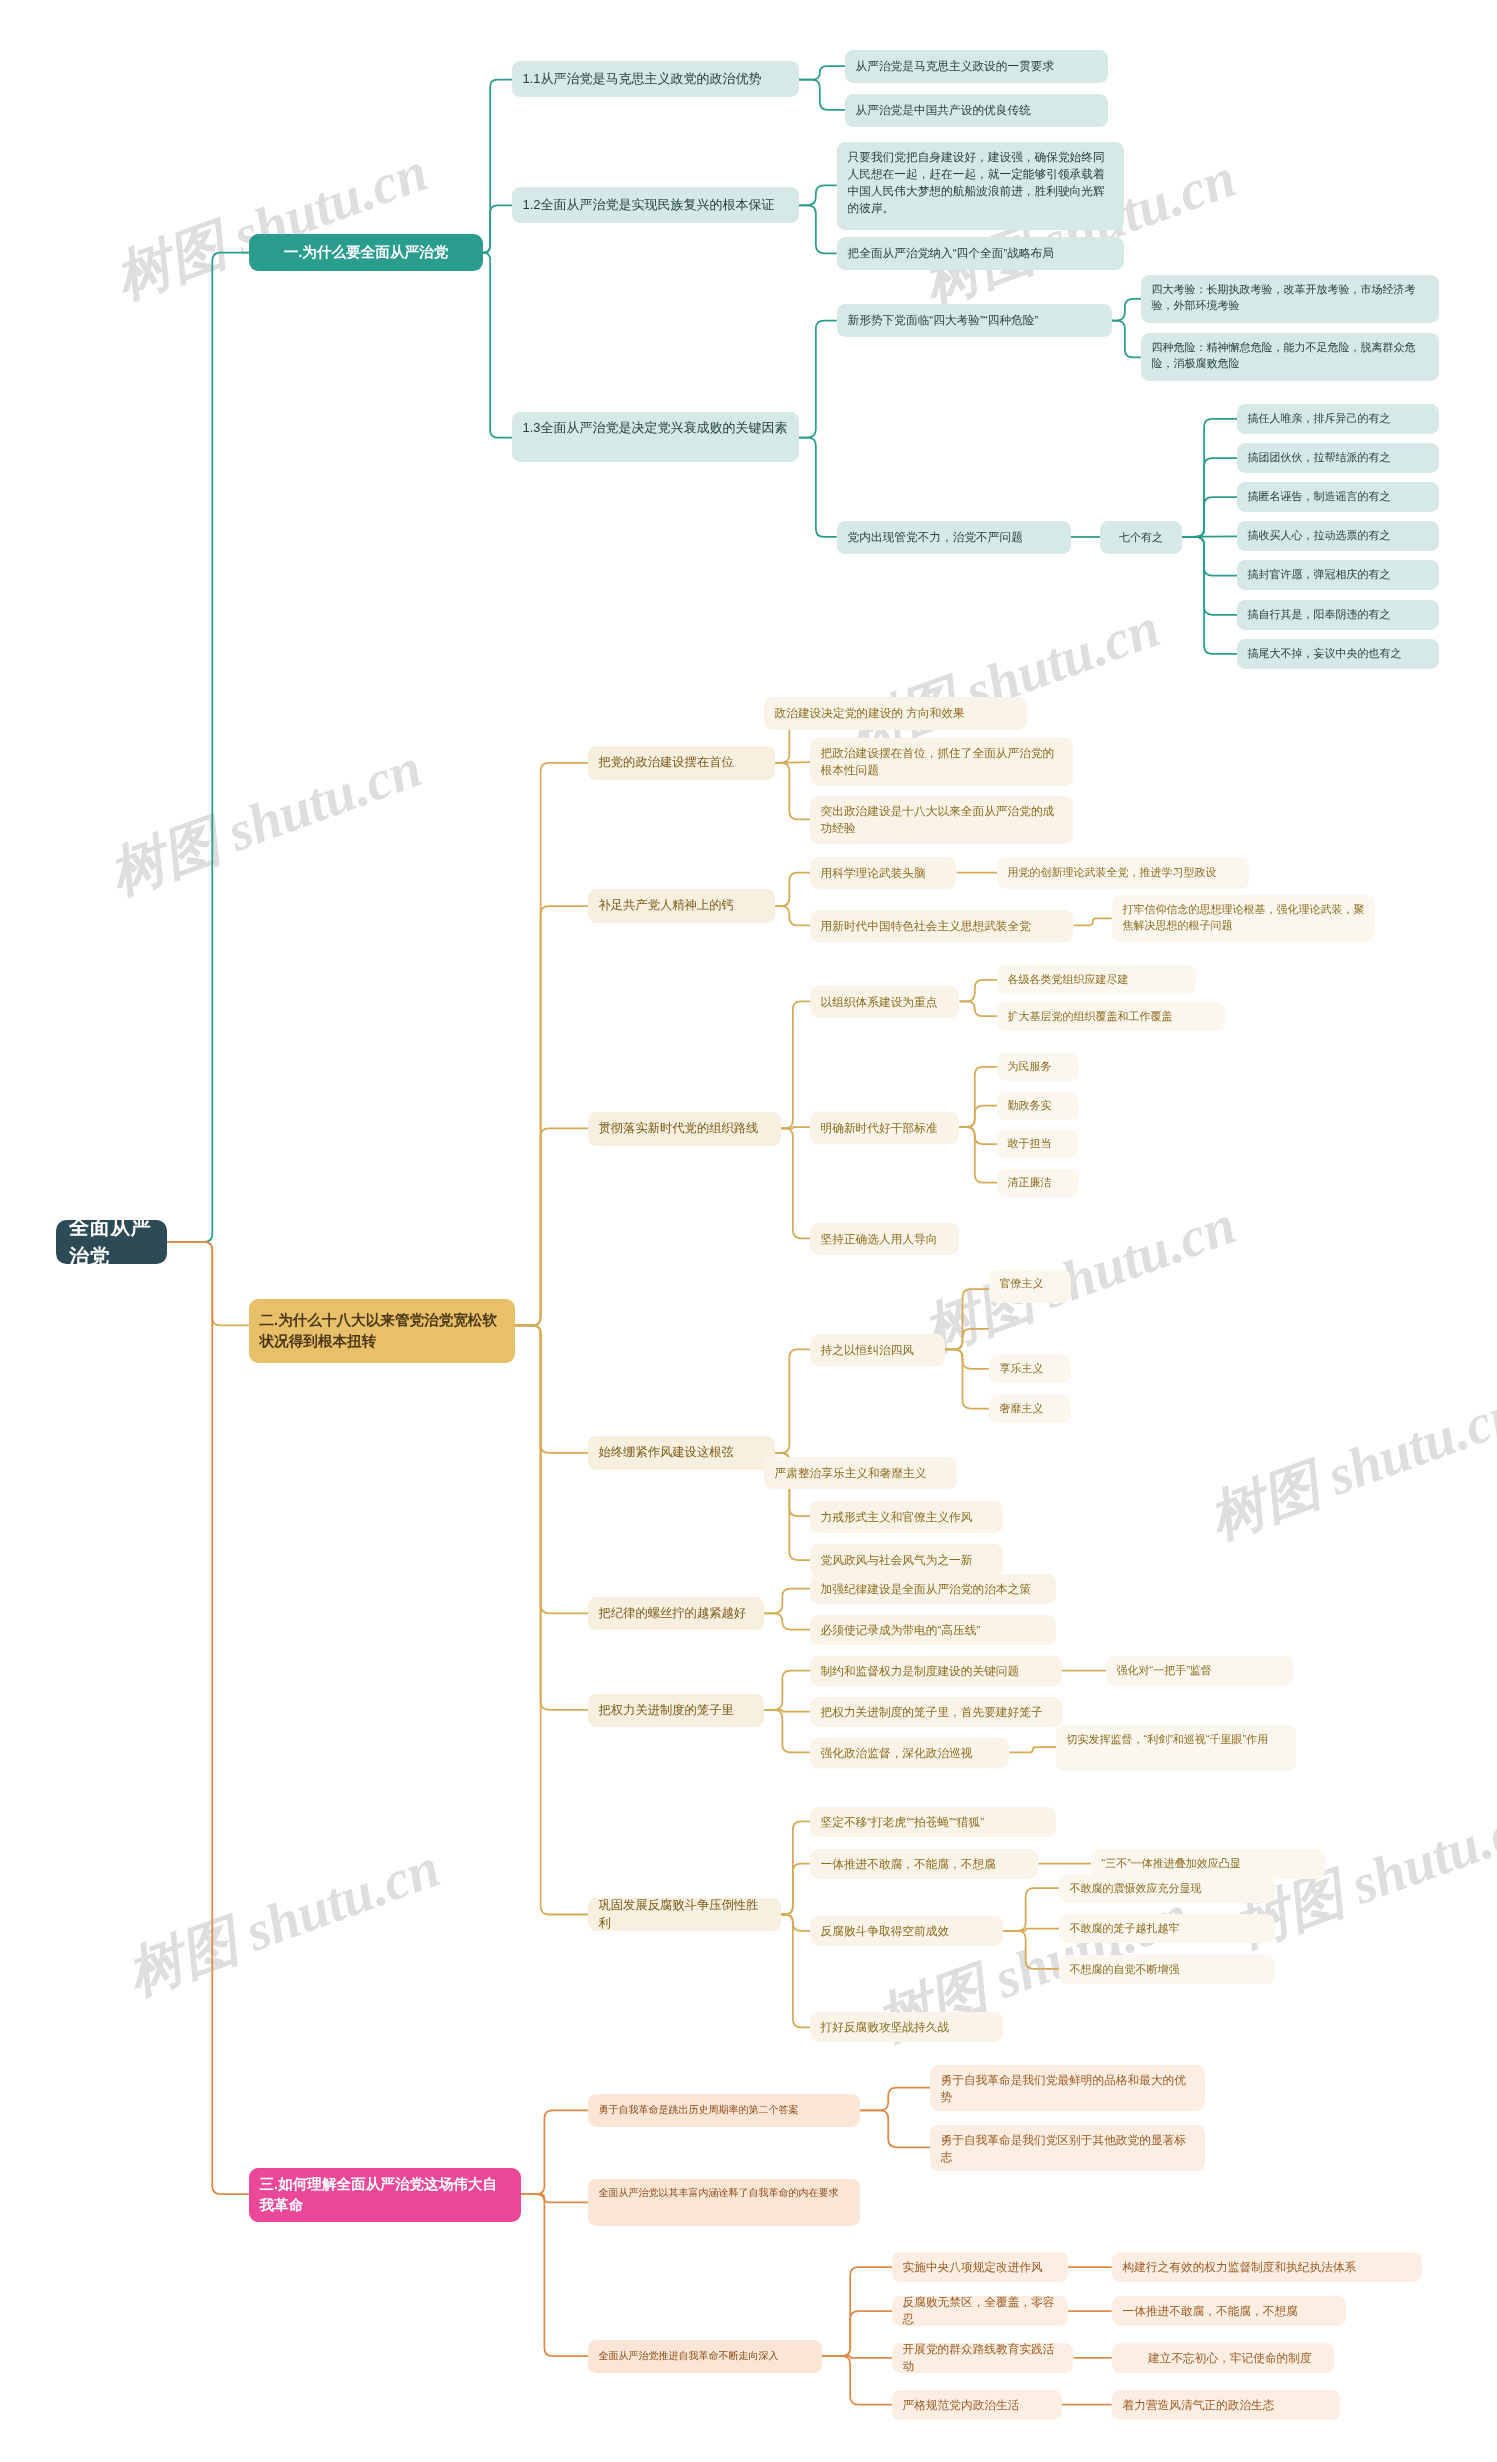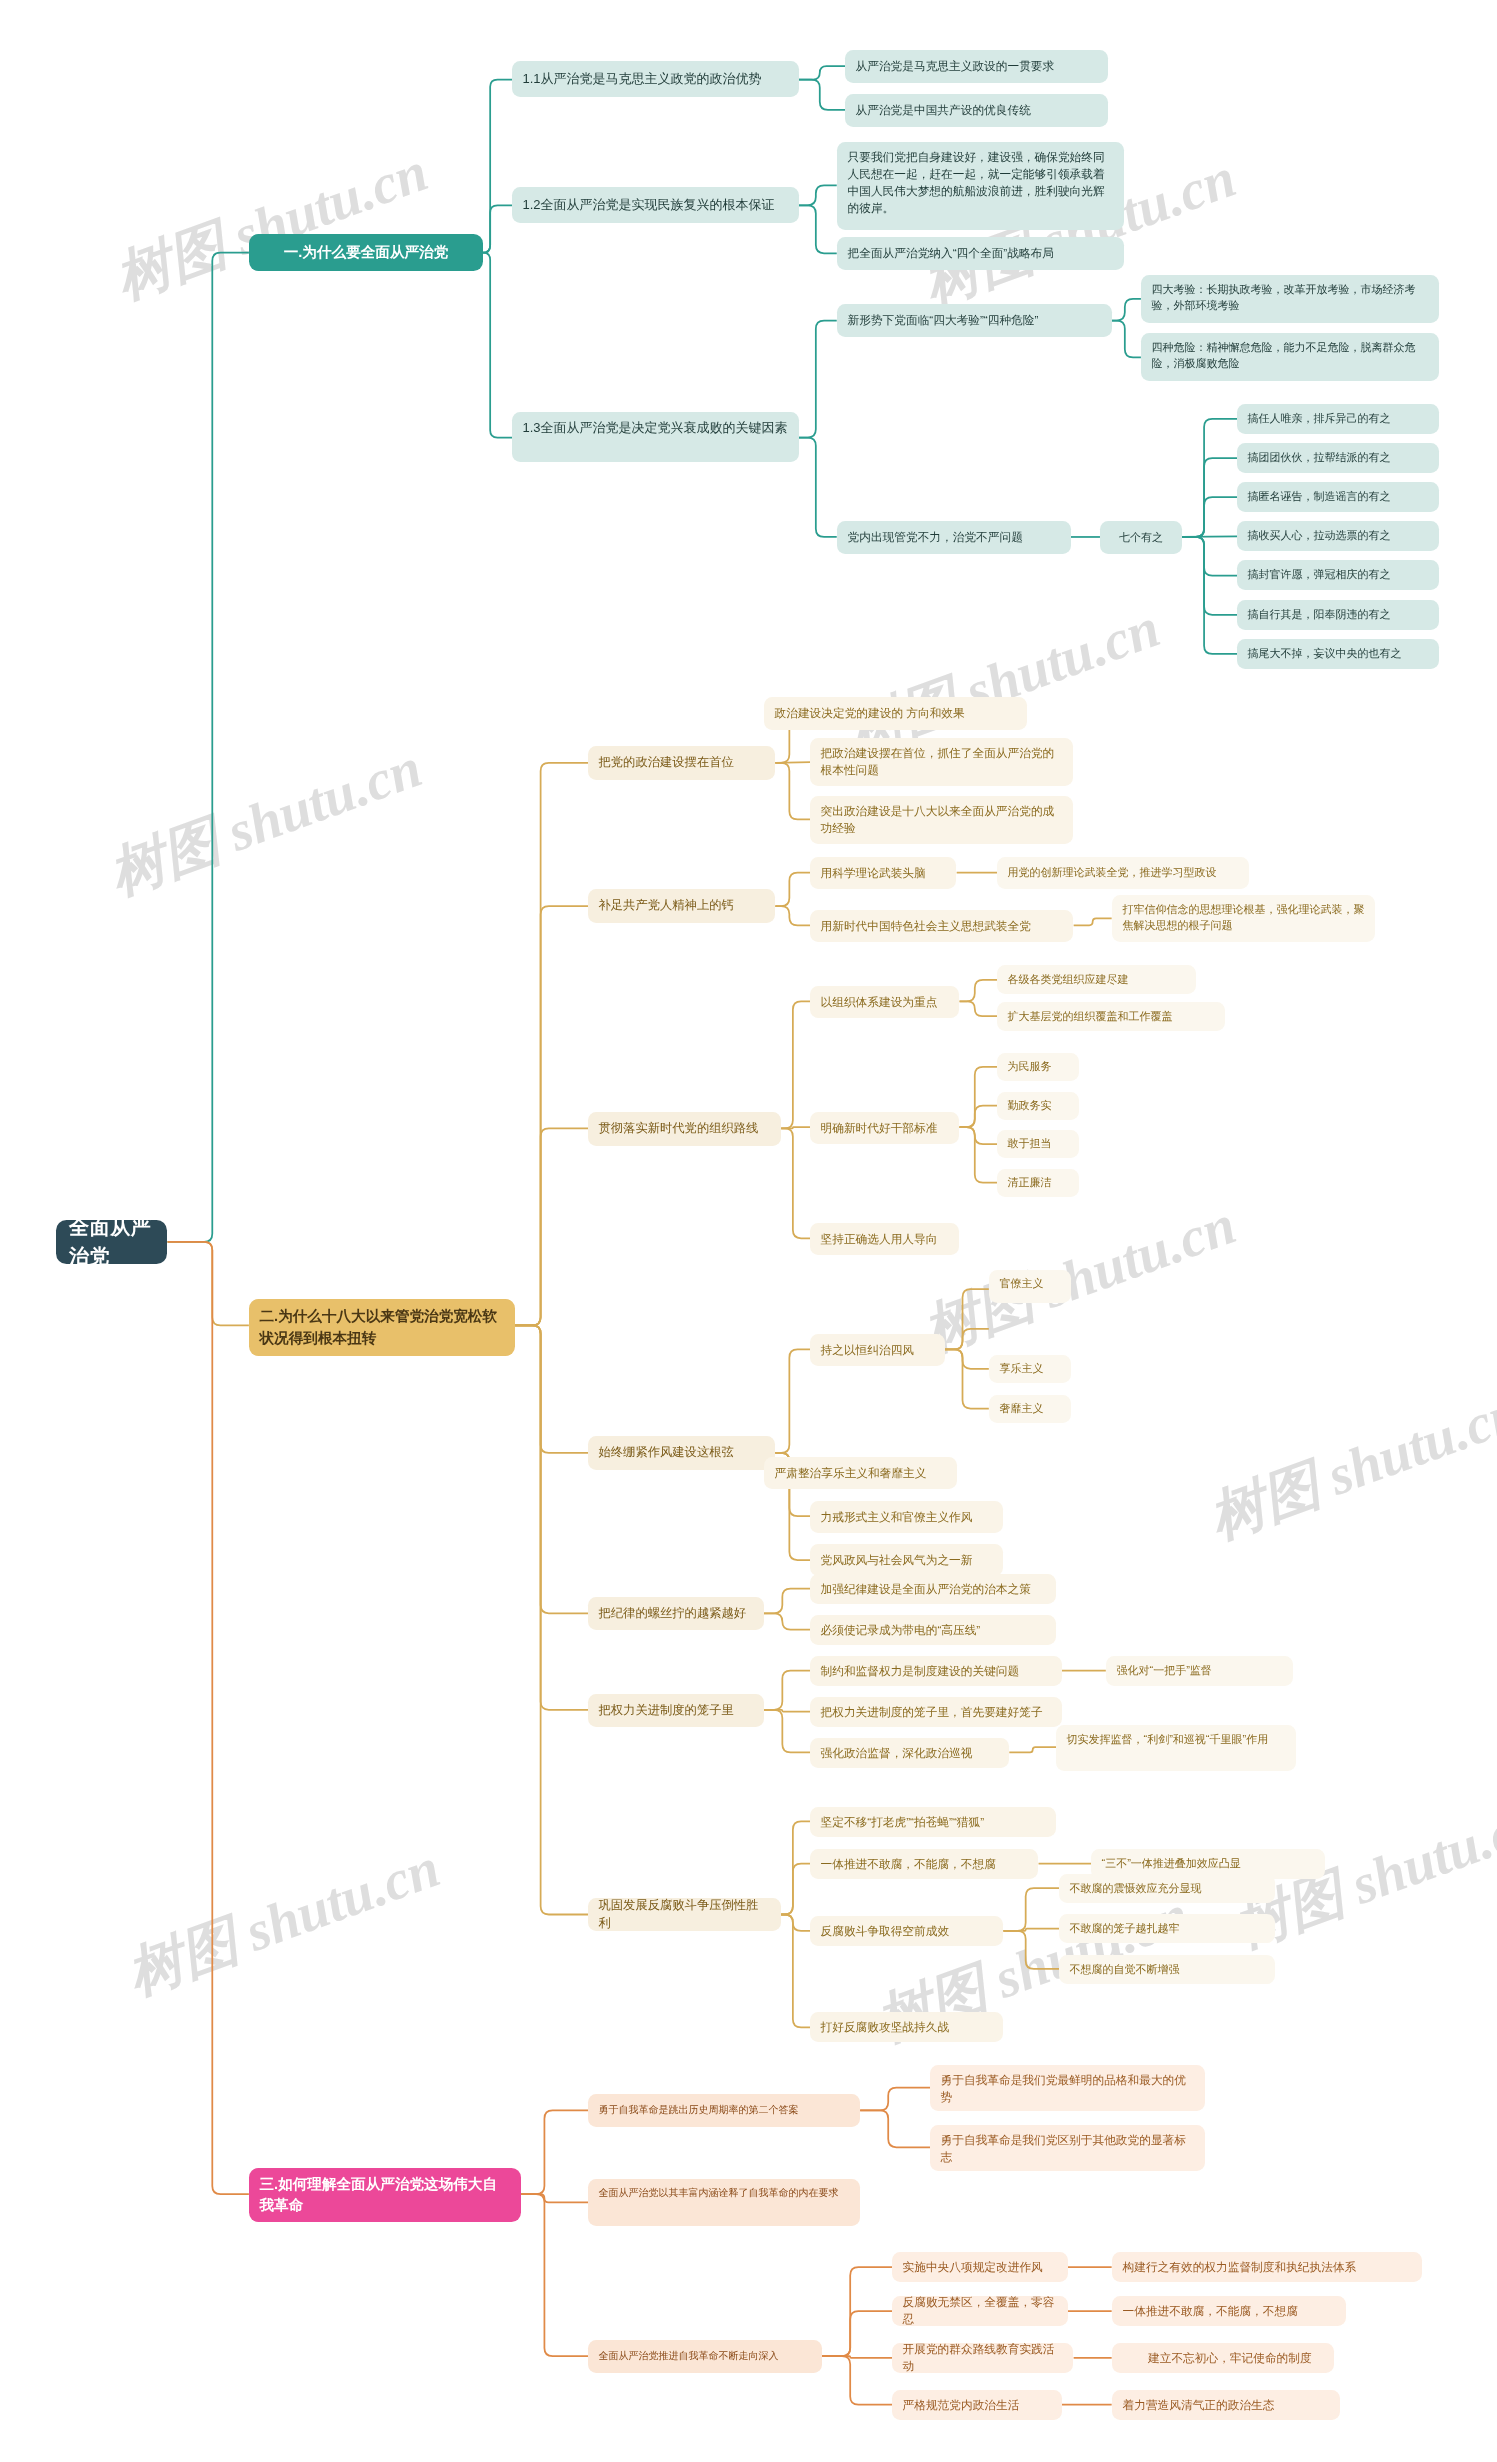--- a/index.html
+++ b/index.html
@@ -271,21 +271,21 @@
   <div class="node b1-lvl4" style="left:1237px; top:560px; width:202px; height:30px;">
     <span>搞封官许愿，弹冠相庆的有之</span>
   </div>
   <div class="node b1-lvl4" style="left:1237px; top:600px; width:202px; height:30px;">
     <span>搞自行其是，阳奉阴违的有之</span>
   </div>
   <div class="node b1-lvl4" style="left:1237px; top:639px; width:202px; height:30px;">
     <span>搞尾大不掉，妄议中央的也有之</span>
   </div>
 
-  <div class="node b2-main" style="left:249px; top:1299px; width:266px; height:57px; align-items:center;">
+  <div class="node b2-main" style="left:249px; top:1299px; width:266px; height:64px; align-items:center;">
     <span>二.为什么十八大以来管党治党宽松软状况得到根本扭转</span>
   </div>
 
   <div class="node b2-lvl2" style="left:588px; top:746px; width:187px; height:34px;">
     <span>把党的政治建设摆在首位</span>
   </div>
   <div class="node b2-lvl3" style="left:764px; top:697px; width:263px; height:33px;">
     <span>政治建设决定党的建设的 方向和效果</span>
   </div>
   <div class="node b2-lvl3" style="left:810px; top:738px; width:263px; height:48px; align-items:flex-start;">

